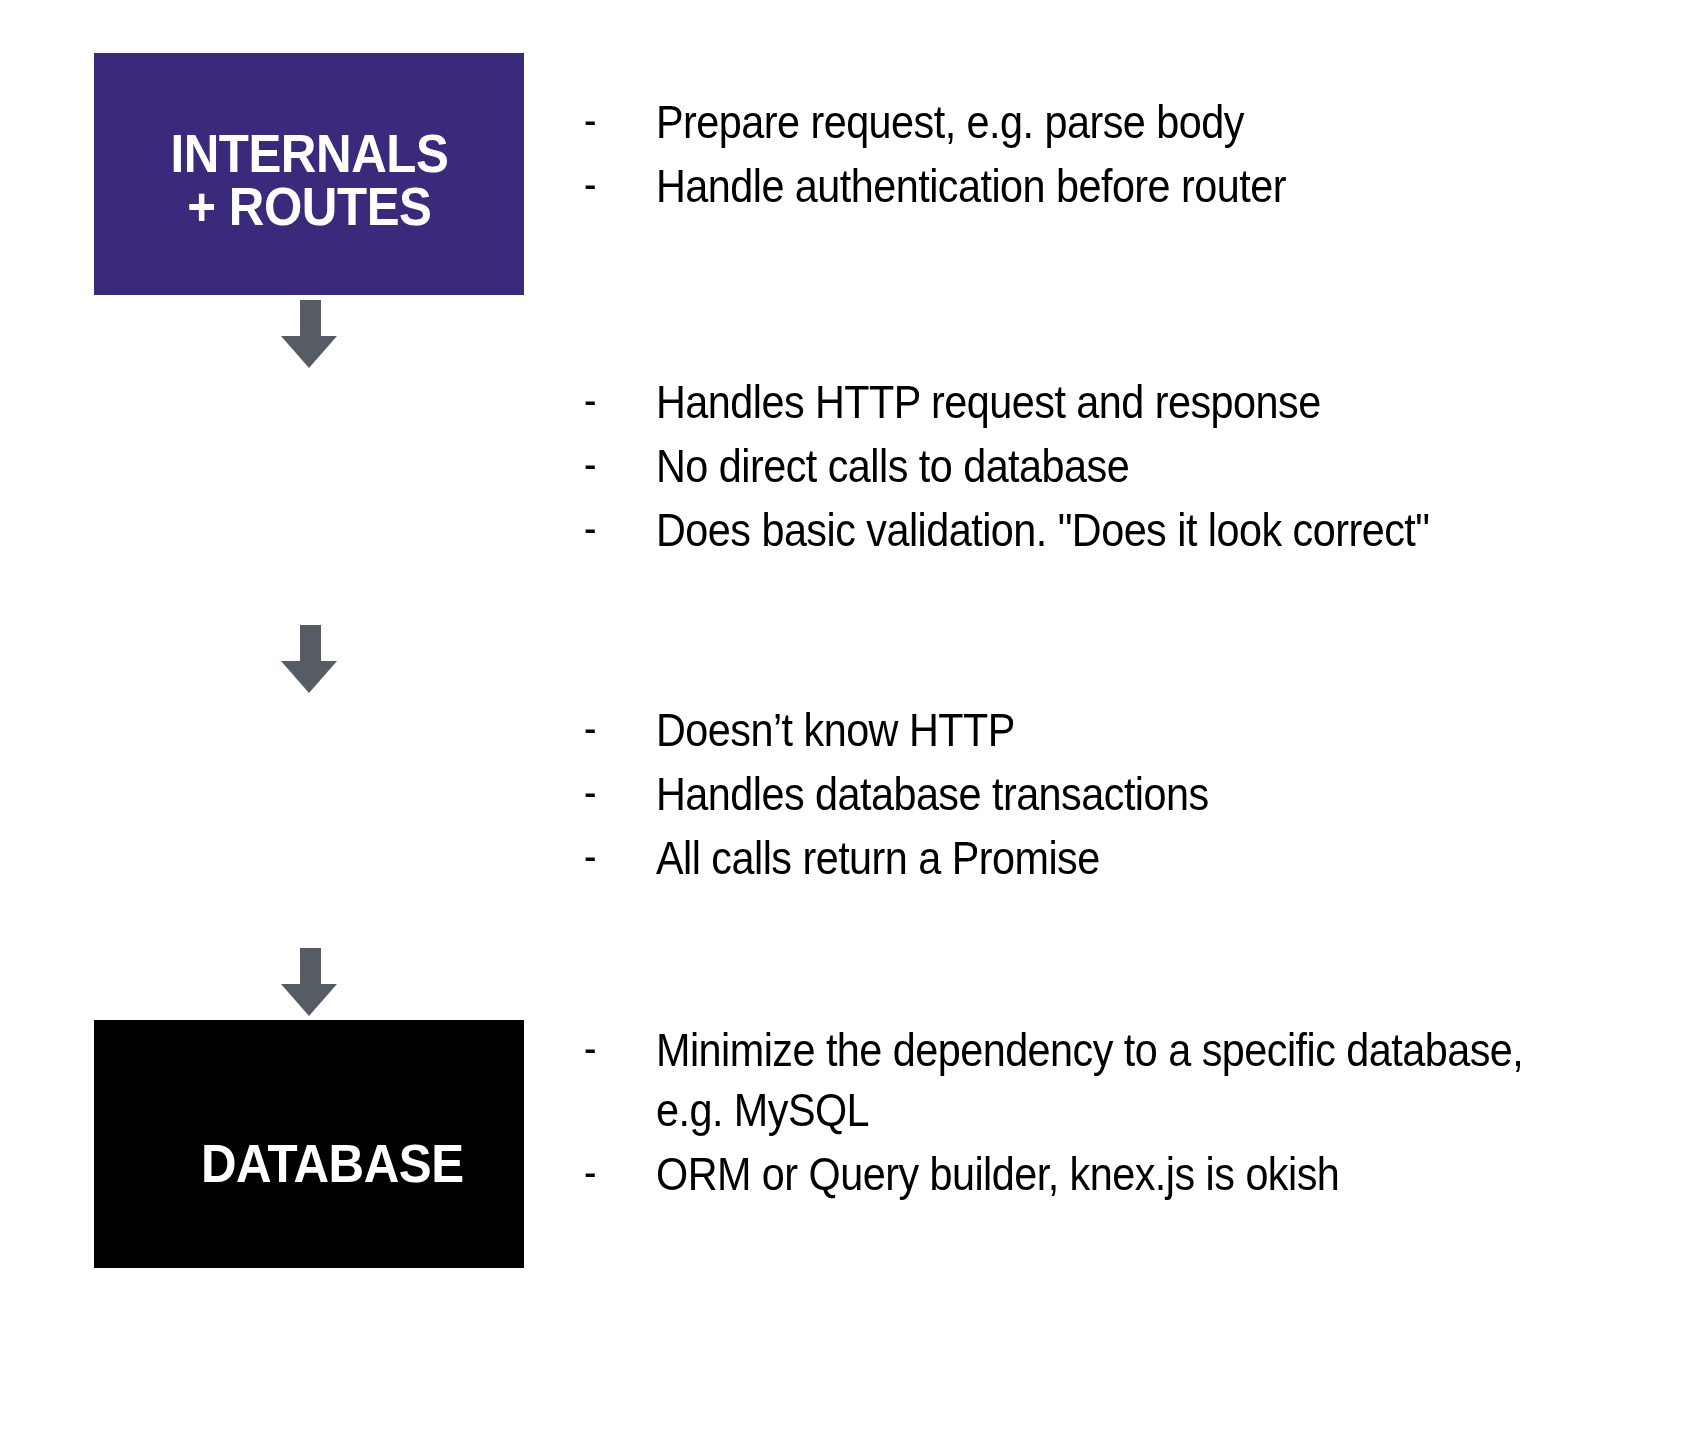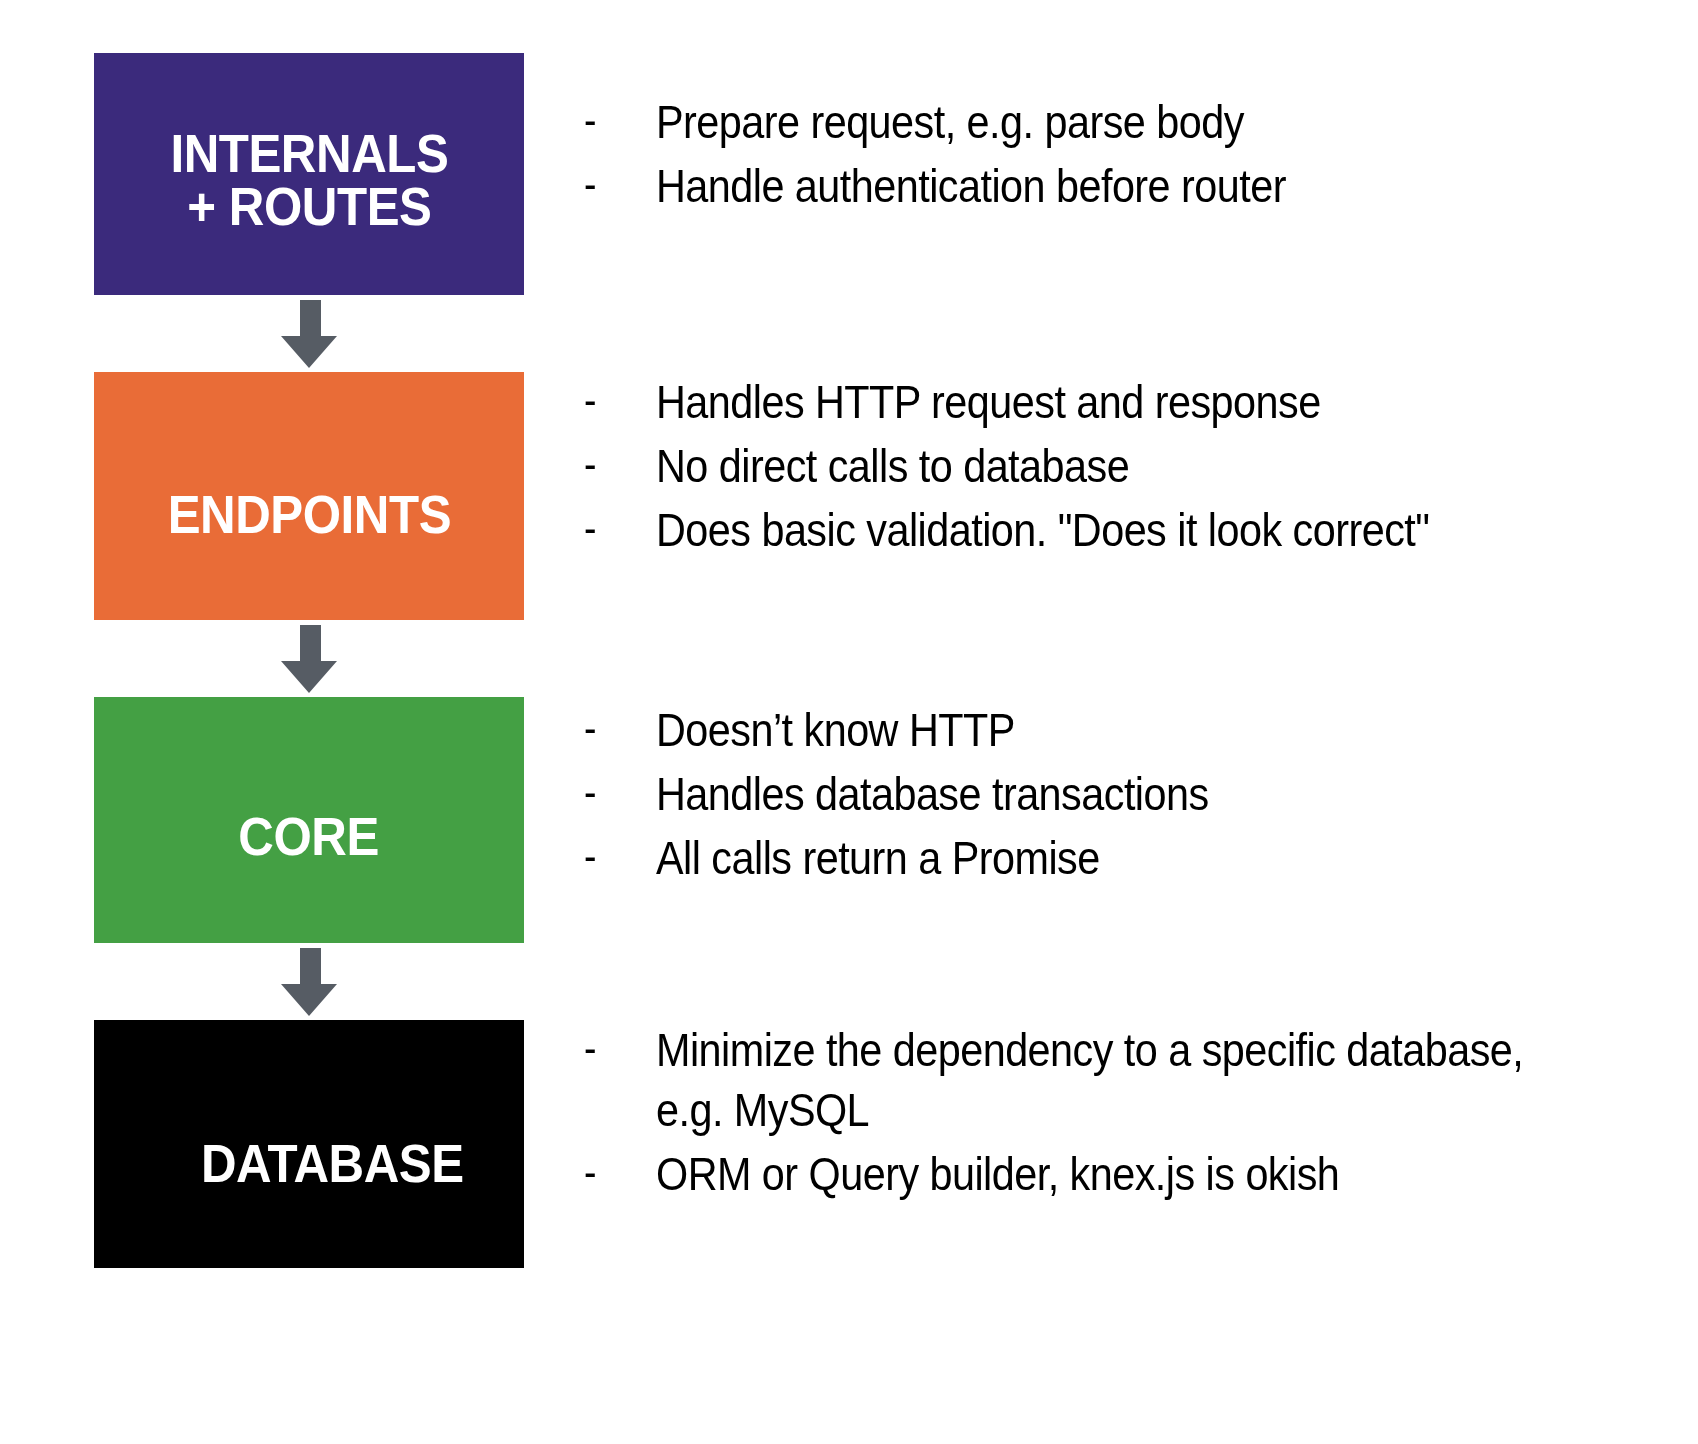--- a/index.html
+++ b/index.html
@@ -132,27 +132,21 @@
 </head>
 <body>
 
 <div class="canvas" style="background: rgb(255, 255, 255); margin-left: 19px;">
 
   <div class="layer-box" id="box-internals" style="background: rgb(59, 42, 124);">
     <div class="layer-label" style="color: rgb(255, 255, 255);">INTERNALS
 + ROUTES</div>
   </div>
 
-  <div class="layer-box" id="box-endpoints" style="background: rgb(233, 108, 55);">
-    <div class="layer-label" style="color: rgb(255, 255, 255);">ENDPOINTS</div>
-  </div>
-
-  <div class="layer-box" id="box-core" style="background: rgb(68, 160, 68);">
-    <div class="layer-label" style="color: rgb(255, 255, 255);">CORE</div>
-  </div>
+
 
   <div class="layer-box" id="box-database" style="background: rgb(0, 0, 0);">
     <div class="layer-label" style="color: rgb(255, 255, 255);">DATABASE</div>
   </div>
 
   <div class="arrow" id="arrow-1">
     <div class="shaft" style="background: rgb(86, 92, 100);"></div>
     <div class="head" style="border-top-color: rgb(86, 92, 100);"></div>
   </div>
   <div class="arrow" id="arrow-2">

